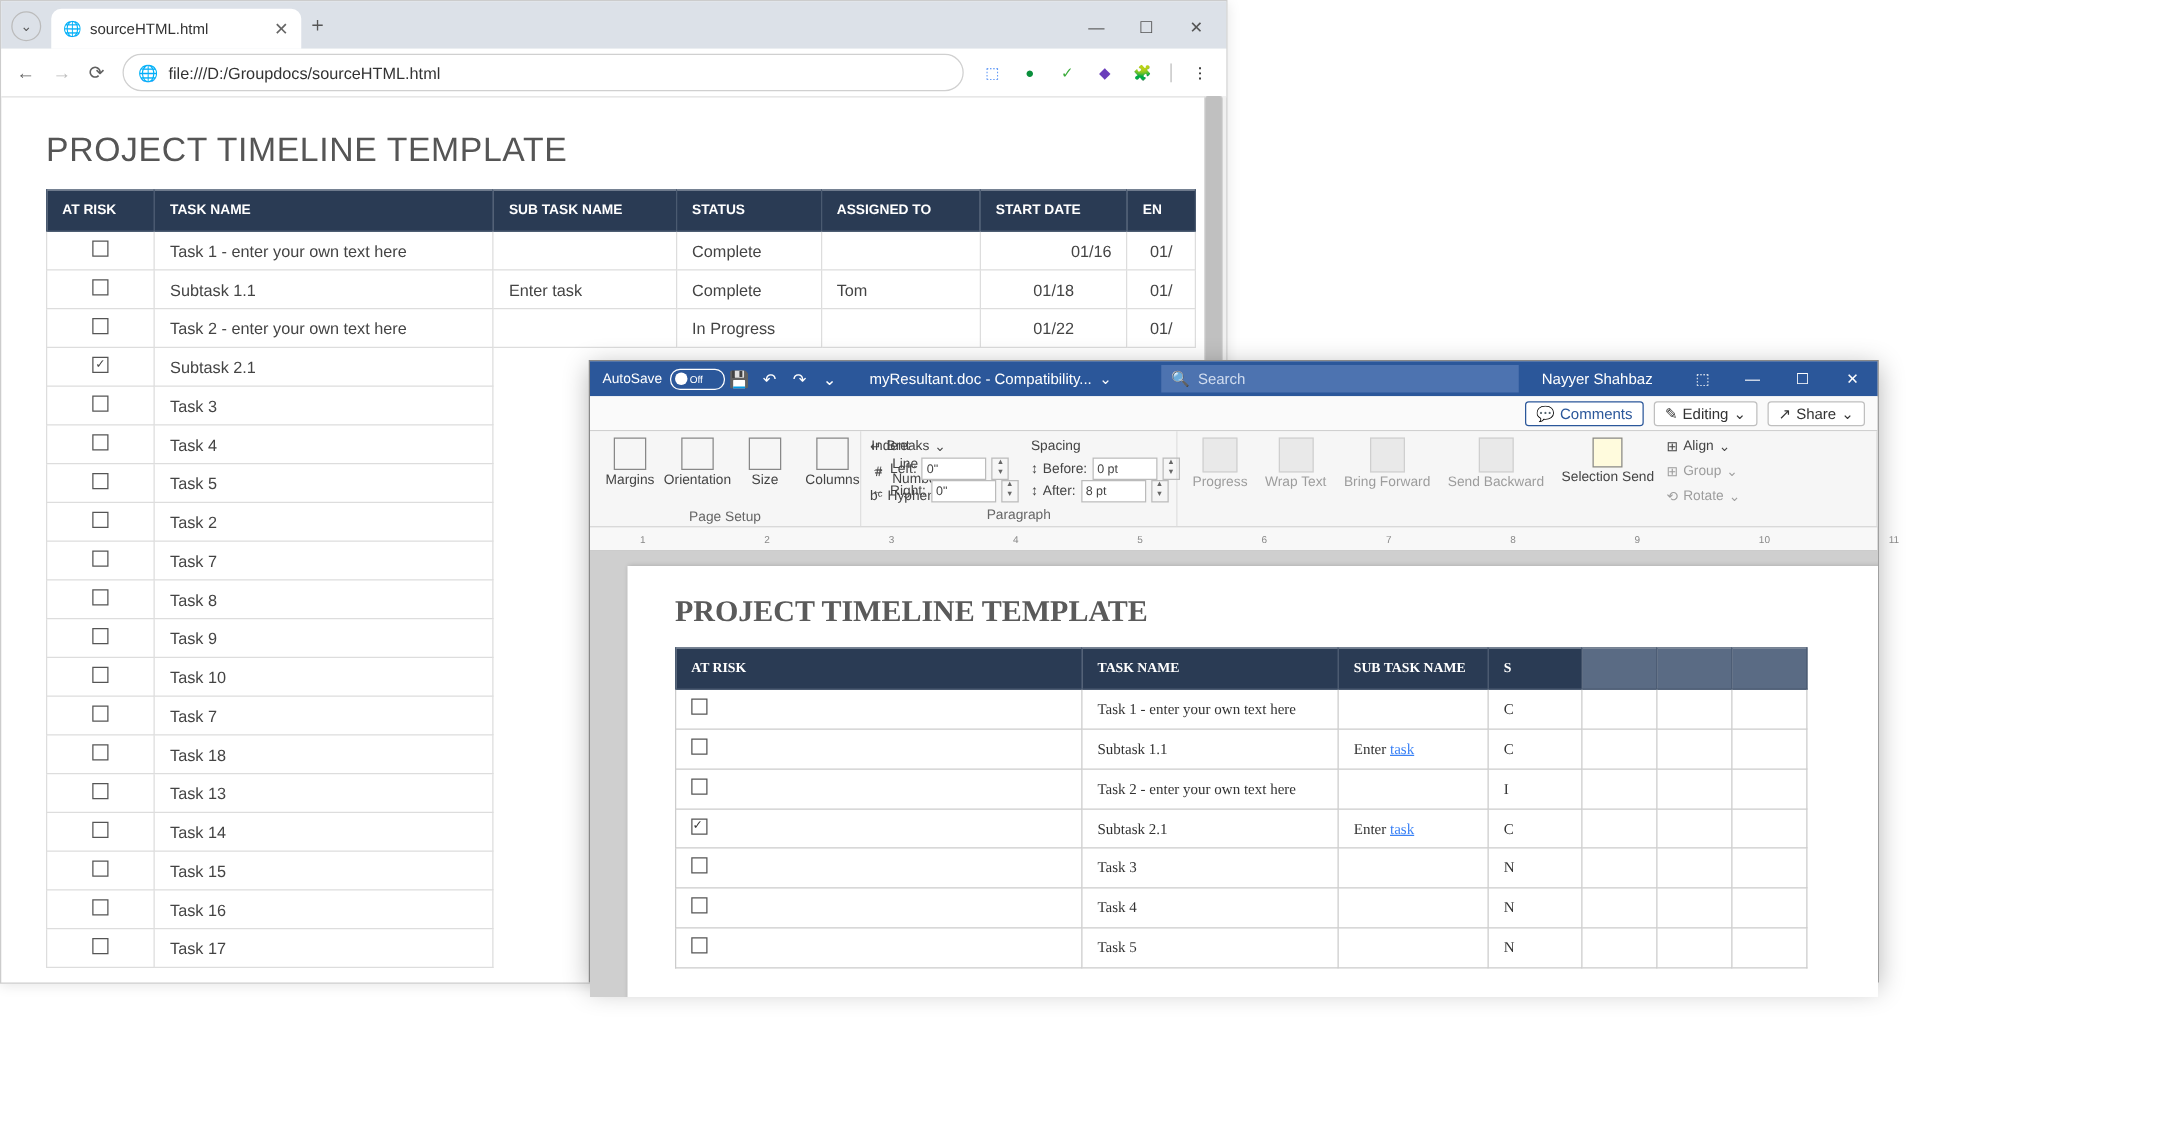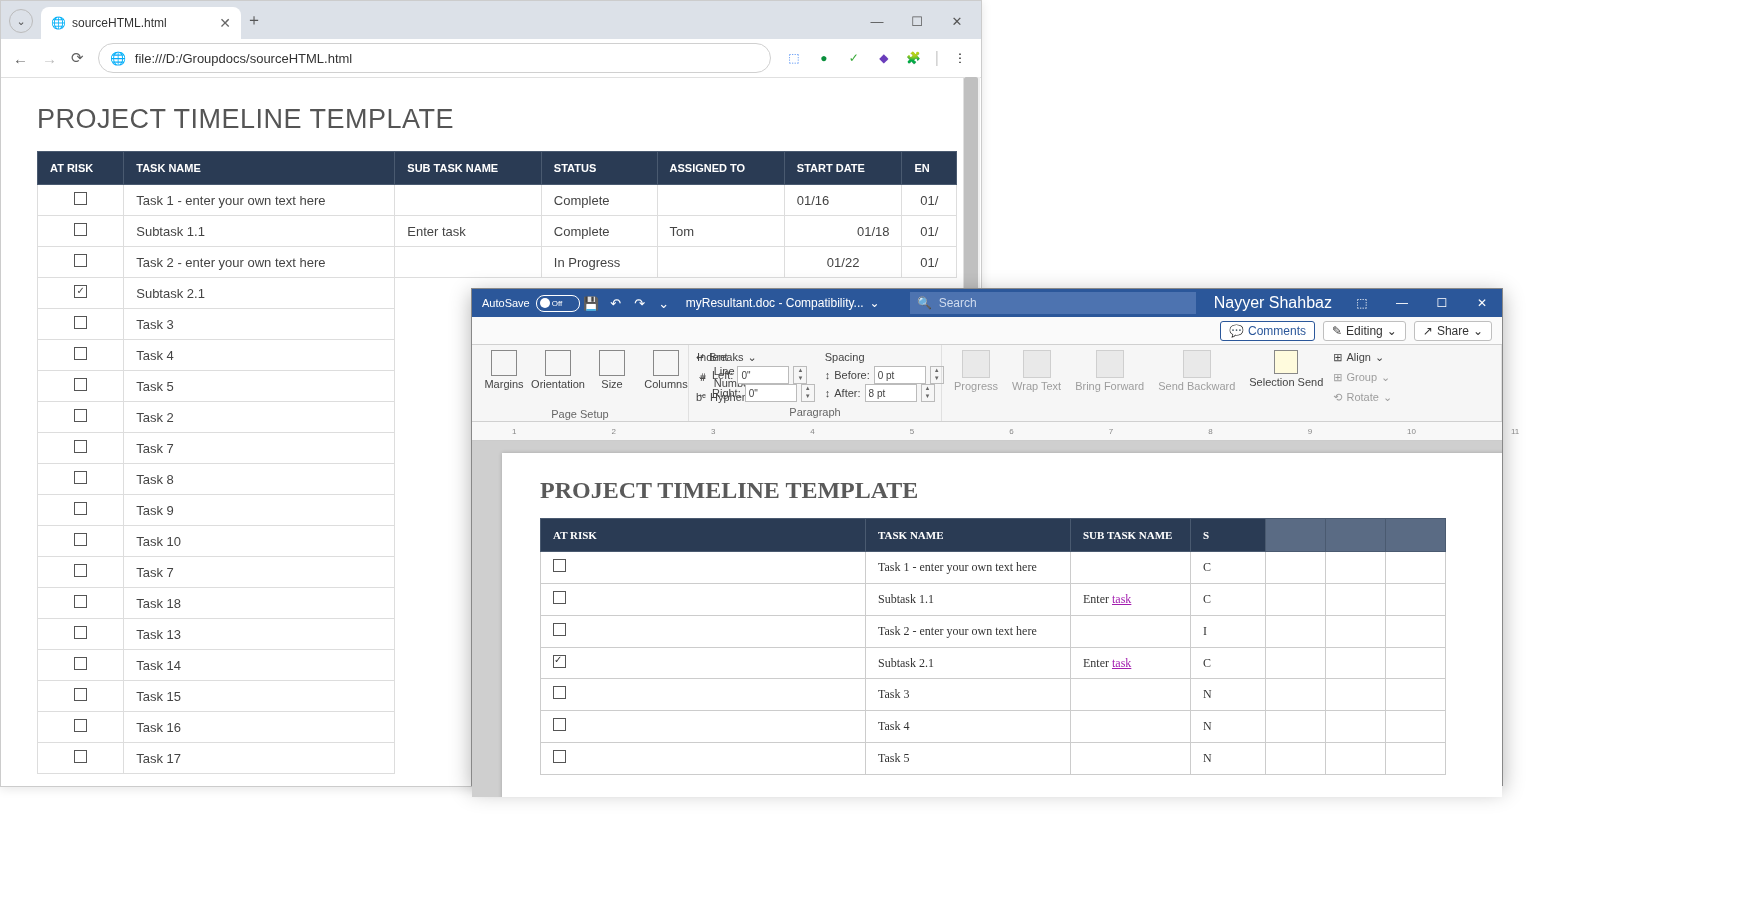--- a/index.html
+++ b/index.html
@@ -29,21 +29,21 @@
 
 
 .word-window { position:absolute; top:288px; left:471px; width:1030px; height:496px; background:#f0f0f0; box-shadow:0 5px 20px rgba(0,0,0,0.3); border:1px solid #888; }
 .word-titlebar { height:28px; background:#2b579a; color:#fff; display:flex; align-items:center; font-size:12px; padding:0 0 0 10px; }
 .autosave { display:flex; align-items:center; gap:6px; font-size:11px; }
 .autosave-toggle { width:36px; height:15px; border:1px solid #fff; border-radius:8px; display:flex; align-items:center; padding:0 3px; font-size:8px; color:#fff; }
 .autosave-toggle .knob { width:10px; height:10px; border-radius:50%; background:#fff; margin-right:2px; }
 .qat-icon { width:16px; height:16px; margin:0 4px; display:flex; align-items:center; justify-content:center; font-size:13px; }
 .word-title { margin:0 auto; display:flex; align-items:center; gap:6px; }
 .word-search { margin-left:20px; width:270px; height:22px; background:#4d73b0; display:flex; align-items:center; padding:0 8px; font-size:12px; gap:6px; color:#d0dcef; }
-.word-user { margin-left:18px; font-size:16px; }
+.word-user { margin-left:18px; font-size:12px; }
 .word-wincontrols { margin-left:auto; display:flex; }
 .word-wincontrols .wbtn { width:40px; height:28px; display:flex; align-items:center; justify-content:center; font-size:12px; color:#fff; }
 .word-ribbontabs { height:27px; background:#fafafa; display:flex; align-items:center; padding:0 10px; font-size:13px; border-bottom:1px solid #d0d0d0; }
 .ribbontab { padding:0 12px; height:27px; display:flex; align-items:center; color:#444; }
 .ribbontab.active { color:#2b579a; border-bottom:2px solid #2b579a; }
 .ribbontabs-right { margin-left:auto; display:flex; gap:8px; }
 .rt-btn { border:1px solid #bfbfbf; border-radius:3px; padding:2px 8px; font-size:12px; display:flex; align-items:center; gap:4px; color:#333; background:#fff; }
 .rt-btn.comments { color:#2b579a; border-color:#2b579a; }
 .word-ribbon { height:76px; background:#f6f6f6; border-bottom:1px solid #d0d0d0; display:flex; font-size:11px; }
 .ribbon-group { border-right:1px solid #e0e0e0; padding:3px 8px; display:flex; flex-direction:column; justify-content:space-between; }
@@ -56,21 +56,21 @@
 .spinbtns { width:12px; height:16px; border:1px solid #bbb; display:flex; flex-direction:column; }
 .spinbtns div { flex:1; font-size:6px; text-align:center; line-height:7px; color:#666; }
 .word-ruler { height:18px; background:#f8f8f8; border-bottom:1px solid #ccc; font-size:8px; color:#888;display:flex;align-items:center;padding-left:40px;gap:95px;}
 .word-docarea { height:344px; background:#cfcfcf; overflow:auto; padding:12px 0 0 30px; }
 .word-page { width:980px; background:#fff; padding:24px 38px; box-shadow:0 0 4px rgba(0,0,0,0.2); }
 .word-page-title { font-family:'Times New Roman',serif; font-size:24px; font-weight:bold; color:#5a5a5a; margin:0 0 14px 0;}
 .word-table { border-collapse:collapse; font-family:'Times New Roman',serif; font-size:12px; }
 .word-table th { background:#2a3b54; color:#fff; font-weight:bold; padding:10px 12px; text-align:left; border:1px solid #4a5a70; font-size:11px; }
 .word-table th.narrow { background:#5a6b84; width:35px; }
 .word-table td { border:1px solid #ccc; padding:7px 12px; color:#333; }
-.link { color:#a21caf; text-decoration:underline; }
+.link { color:#3b82f6; text-decoration:underline; }
 .gray-icon{width:26px;height:26px;background:#ddd;border:1px solid #aaa;}
 .selpane{width:22px;height:22px;border:1px solid #888;background:#fffbdd;}
 </style>
 </head>
 <body>
 
 <div class="browser-window">
   <div class="browser-window-controls">
     <div class="wm-btn">—</div>
     <div class="wm-btn">☐</div>
@@ -117,30 +117,30 @@
             <th>EN</th>
           </tr>
         </thead>
       <tbody id="browser-rows">
           <tr>
             <td style="text-align: center;"><span class="chk"></span></td>
             <td>Task 1 - enter your own text here</td>
             <td></td>
             <td>Complete</td>
             <td></td>
-            <td style="text-align: left;">01/16</td>
+            <td style="text-align: right;">01/16</td>
             <td style="text-align: center;">01/</td>
           </tr>
           <tr>
             <td style="text-align: center;"><span class="chk"></span></td>
             <td>Subtask 1.1</td>
             <td>Enter task</td>
             <td>Complete</td>
             <td>Tom</td>
-            <td style="text-align: right;">01/18</td>
+            <td style="text-align: center;">01/18</td>
             <td style="text-align: center;">01/</td>
           </tr>
           <tr>
             <td style="text-align: center;"><span class="chk"></span></td>
             <td>Task 2 - enter your own text here</td>
             <td></td>
             <td>In Progress</td>
             <td></td>
             <td style="text-align: center;">01/22</td>
             <td style="text-align: center;">01/</td>

